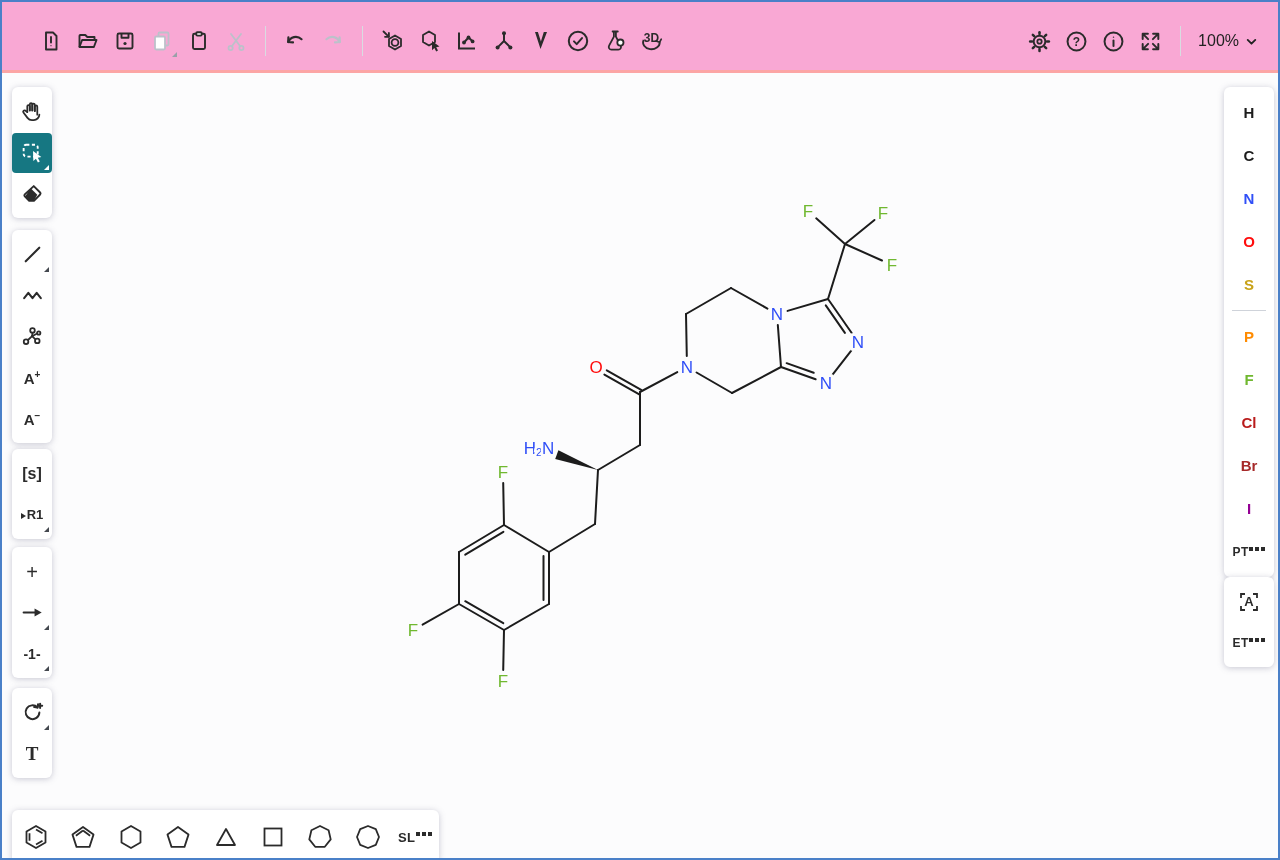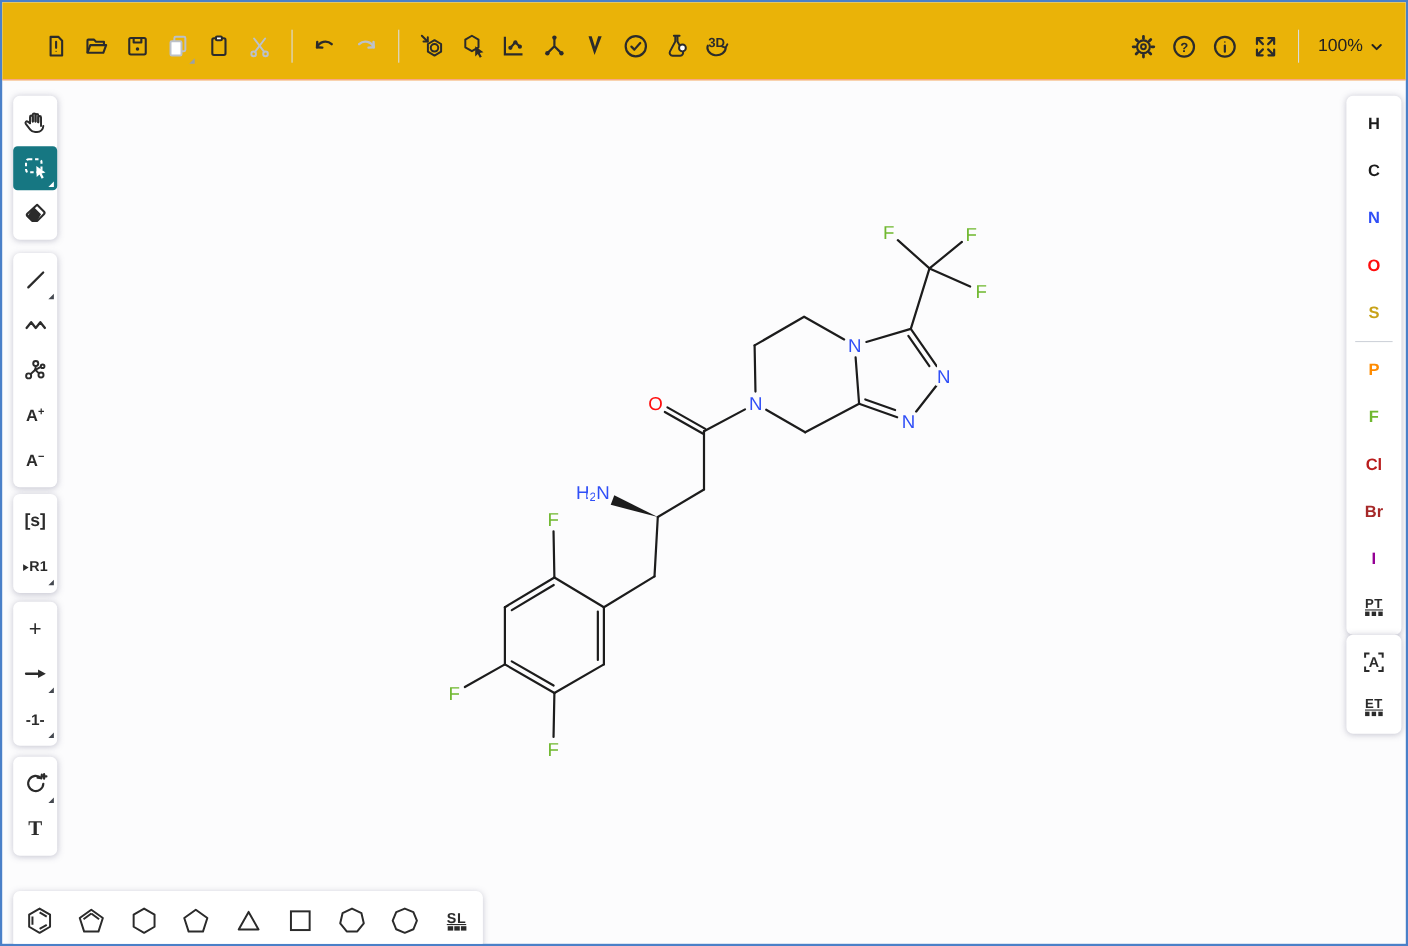--- a/index.html
+++ b/index.html
@@ -5,21 +5,21 @@
   * { box-sizing: border-box; margin: 0; padding: 0; }
   html,body { background:#fff; }
   .app {
     position: relative; width: 1280px; height: 860px;
     border: 2px solid #4a80c8; background: #fcfcfd;
     font-family: "Liberation Sans", sans-serif; overflow: hidden;
   }
   
   .topbar {
     position: absolute; top: 0; left: 0; right: 0; height: 71px;
-    background: #eab308; border-bottom: 1px solid #fca5a5;
+    background: #f9a8d4; border-bottom: 3px solid #fca5a5;
     display: flex; align-items: center; padding: 10px 14px 0 30px; z-index: 3;
   }
   .tbtn {
     width: 37px; height: 37px; border: none; background: none; color: #2b2b2b;
     display: inline-flex; align-items: center; justify-content: center;
     position: relative; cursor: pointer; border-radius: 4px; flex: none;
   }
   .tbtn.disabled { color: #bcc1ca; }
   .vdiv { width: 1px; height: 30px; background: #d9dce1; margin: 0 11px; flex: none; }
   .tb-right { margin-left: auto; display: flex; align-items: center; }
@@ -45,21 +45,21 @@
   .active .dd { border-bottom-color: #fff; }
   .glyph { font-weight: 600; font-size: 15px; line-height: 1; }
   .glyph sup { font-size: 10px; font-weight: 700; }
   .serifT { font-family: "Liberation Serif", serif; font-size: 19px; font-weight: 700; }
   .tri-left { display:inline-block; width:0; height:0; border-top:3.5px solid transparent;
     border-bottom:3.5px solid transparent; border-left:5px solid currentColor; margin-right:1px; }
   .hdiv { width: 34px; height: 1px; background: #cfd3da; margin: 4px 0; }
   .ebtn { height: 42px; font-size: 15px; font-weight: 700; }
   .sq-row { display: flex; gap: 1.5px; justify-content: center; margin-top: 1px; }
   .sq-row i { width: 4.5px; height: 4.5px; background: currentColor; display: block; }
-  .stack { display: flex; flex-direction: column; align-items: flex-end; line-height: 1; text-decoration: underline; }
+  .stack { display: flex; flex-direction: row; align-items: flex-start; line-height: 1; }
   .stack .lbl { font-size: 12px; font-weight: 700; letter-spacing: .5px; }
   .brk { position: relative; width: 24px; height: 24px; display:flex; align-items:center; justify-content:center; }
   .brk svg { position: absolute; inset: 0; }
   .brk span { font-size: 13px; font-weight: 700; }
   
   .bottombar { flex-direction: row !important; padding: 3px 4px; }
   
   #mol { position: absolute; inset: 0; z-index: 1; pointer-events: none; }
   .canvas-hit { position:absolute; inset:72px 0 0 0; z-index:0; }
 </style>

